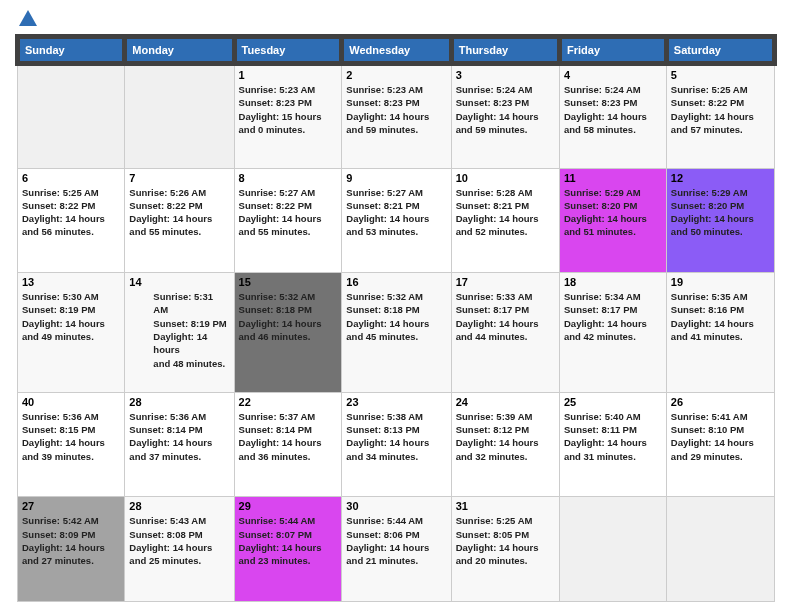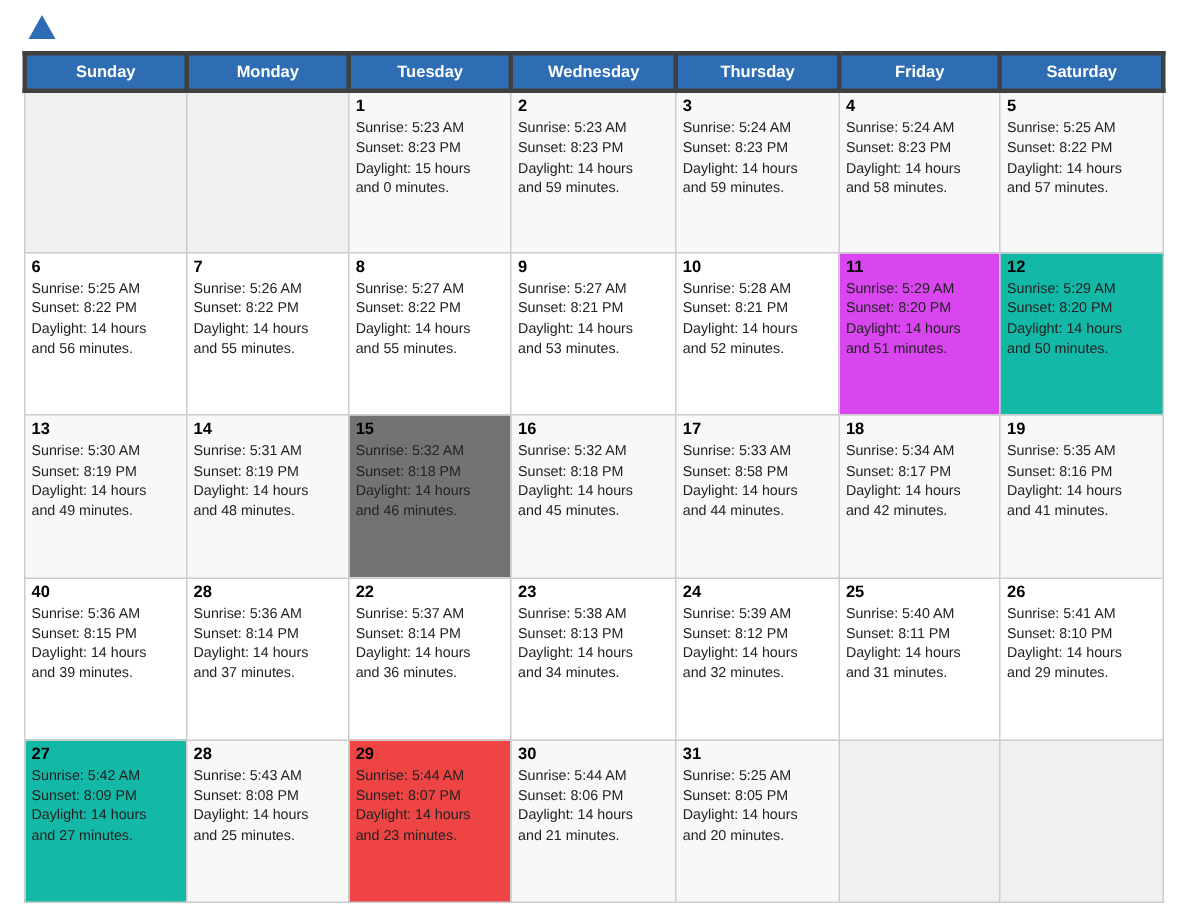--- a/index.html
+++ b/index.html
@@ -52,25 +52,25 @@
     }
     .calendar {
       width: 100%;
       border-collapse: collapse;
       flex: 1;
       font-size: 10px;
     }
     .calendar th {
       background-color: #2e6db4;
       color: white;
-      text-align: center;
+      text-align: left;
       padding: 5px 5px;
       font-size: 11px;
       font-weight: bold;
-      border: 3px solid #404040;
+      border: 5px solid #404040;
     }
     .calendar td {
       border: 1px solid #ccc;
       vertical-align: top;
       padding: 3px 4px;
       width: 113px;
       height: 88px;
       background: #fff;
     }
     .calendar td:nth-child(odd) {
@@ -82,20 +82,21 @@
     .day-number {
       font-weight: bold;
       font-size: 11px;
       margin-bottom: 2px;
       display: block;
     }
     .day-info {
       font-size: 9.5px;
       line-height: 1.4;
       color: #222;
+      font-weight: bold;
     }
     .empty-cell {
       background: #f0f0f0 !important;
     }
     tr:nth-child(odd) td {
       background: #f8f8f8;
     }
     tr:nth-child(even) td {
       background: #fff;
     }
@@ -210,39 +211,39 @@
 Daylight: 14 hours
 and 52 minutes.</div>
           </td>
           <td style="background: #d946ef;">
             <span class="day-number">11</span>
             <div class="day-info" style="white-space: pre-line;">Sunrise: 5:29 AM
 Sunset: 8:20 PM
 Daylight: 14 hours
 and 51 minutes.</div>
           </td>
-          <td style="background: #14b8a6;">
+          <td style="background: #8b5cf6;">
             <span class="day-number">12</span>
             <div class="day-info" style="white-space: pre-line;">Sunrise: 5:29 AM
 Sunset: 8:20 PM
 Daylight: 14 hours
 and 50 minutes.</div>
           </td>
         </tr>
         <tr>
           <td style="background: rgb(248, 248, 248);">
             <span class="day-number">13</span>
             <div class="day-info" style="white-space: pre-line;">Sunrise: 5:30 AM
 Sunset: 8:19 PM
 Daylight: 14 hours
 and 49 minutes.</div>
           </td>
           <td style="background: rgb(248, 248, 248);">
             <span class="day-number">14</span>
-            <div class="day-info" style="white-space: pre-line;">Sunrise: 5:31 AM
+            <div class="day-info" style="white-space: pre-line; margin-left: 24px;">Sunrise: 5:31 AM
 Sunset: 8:19 PM
 Daylight: 14 hours
 and 48 minutes.</div>
           </td>
           <td style="background: #737373;">
             <span class="day-number">15</span>
             <div class="day-info" style="white-space: pre-line;">Sunrise: 5:32 AM
 Sunset: 8:18 PM
 Daylight: 14 hours
 and 46 minutes.</div>
@@ -250,21 +251,21 @@
           <td style="background: rgb(248, 248, 248);">
             <span class="day-number">16</span>
             <div class="day-info" style="white-space: pre-line;">Sunrise: 5:32 AM
 Sunset: 8:18 PM
 Daylight: 14 hours
 and 45 minutes.</div>
           </td>
           <td style="background: rgb(248, 248, 248);">
             <span class="day-number">17</span>
             <div class="day-info" style="white-space: pre-line;">Sunrise: 5:33 AM
-Sunset: 8:58 PM
+Sunset: 8:17 PM
 Daylight: 14 hours
 and 44 minutes.</div>
           </td>
           <td style="background: rgb(248, 248, 248); margin-left: 48px;">
             <span class="day-number">18</span>
             <div class="day-info" style="white-space: pre-line;">Sunrise: 5:34 AM
 Sunset: 8:17 PM
 Daylight: 14 hours
 and 42 minutes.</div>
           </td>
@@ -321,35 +322,35 @@
           </td>
           <td style="background: rgb(255, 255, 255);">
             <span class="day-number">26</span>
             <div class="day-info" style="white-space: pre-line;">Sunrise: 5:41 AM
 Sunset: 8:10 PM
 Daylight: 14 hours
 and 29 minutes.</div>
           </td>
         </tr>
         <tr>
-          <td style="background: #14b8a6;">
+          <td style="background: #a3a3a3;">
             <span class="day-number">27</span>
             <div class="day-info" style="white-space: pre-line;">Sunrise: 5:42 AM
 Sunset: 8:09 PM
 Daylight: 14 hours
 and 27 minutes.</div>
           </td>
           <td style="background: rgb(248, 248, 248);">
             <span class="day-number">28</span>
             <div class="day-info" style="white-space: pre-line;">Sunrise: 5:43 AM
 Sunset: 8:08 PM
 Daylight: 14 hours
 and 25 minutes.</div>
           </td>
-          <td style="background: #ef4444;">
+          <td style="background: #d946ef;">
             <span class="day-number">29</span>
             <div class="day-info" style="white-space: pre-line;">Sunrise: 5:44 AM
 Sunset: 8:07 PM
 Daylight: 14 hours
 and 23 minutes.</div>
           </td>
           <td style="background: rgb(248, 248, 248);">
             <span class="day-number">30</span>
             <div class="day-info" style="white-space: pre-line;">Sunrise: 5:44 AM
 Sunset: 8:06 PM

